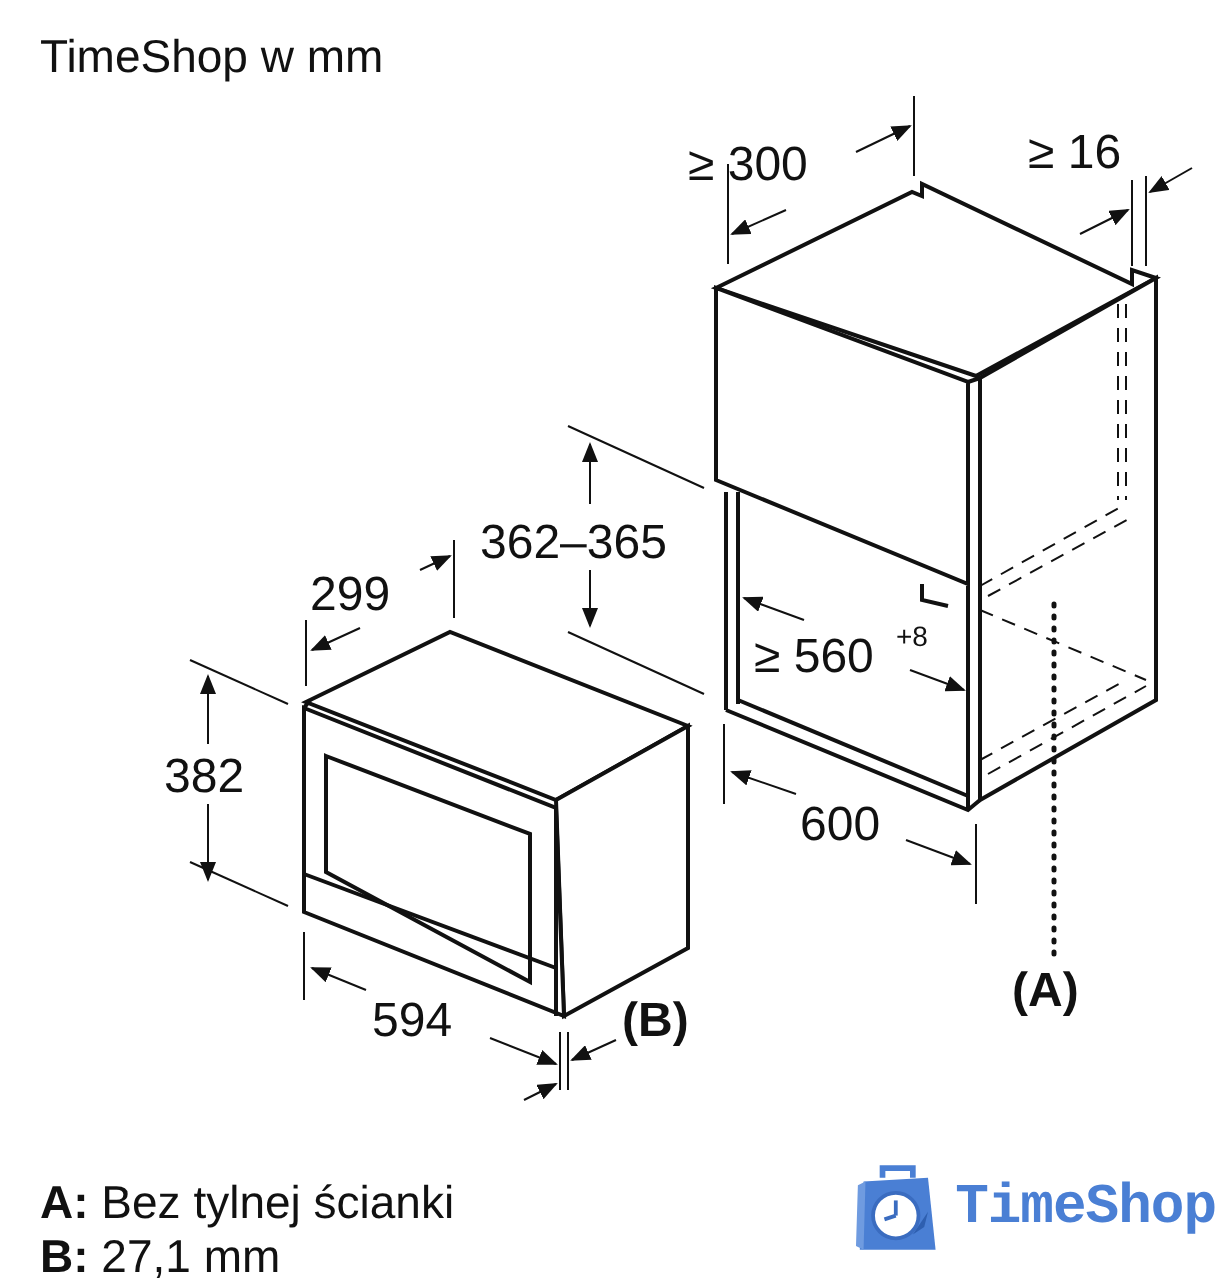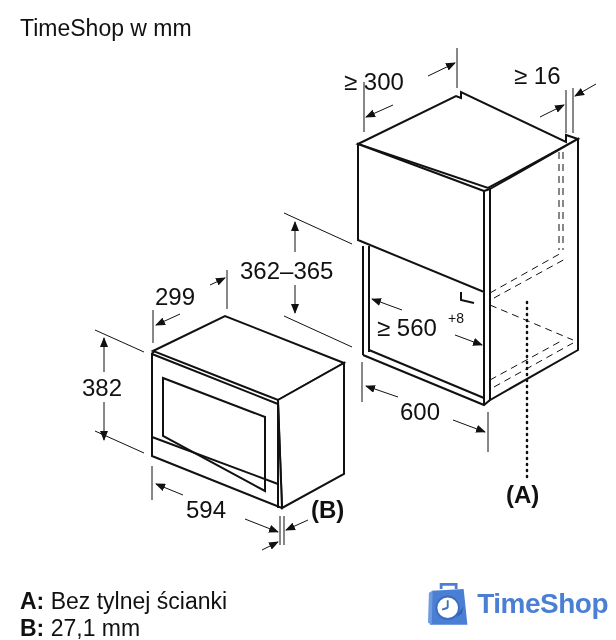--- a/index.html
+++ b/index.html
@@ -4,21 +4,21 @@
 <style>
   html, body { margin:0; padding:0; background:#ffffff; }
   body { width:616px; height:640px; position:relative; overflow:hidden; font-family:"Liberation Sans", sans-serif; color:#111; }
   .title { position:absolute; left:20px; top:15px; font-size:23px; color:#111; }
   svg.diagram { position:absolute; left:0; top:0; }
   .dim { font-family:"Liberation Sans", sans-serif; font-size:24px; fill:#111; }
   .dim-sup { font-family:"Liberation Sans", sans-serif; font-size:14px; fill:#111; }
   .lbl-bold { font-family:"Liberation Sans", sans-serif; font-size:24px; font-weight:bold; fill:#111; }
   .legend { position:absolute; left:20px; top:565px; font-size:23px; line-height:27px;margin-top:23px; }
   .legend .key { font-weight:bold; }
-  .logo { position:absolute; left:428px; top:576px; width:180px; height:56px; display:flex; align-items:center; }
+  .logo { position:absolute; left:428px; top:576px; width:180px; height:56px; display:flex; align-items:center;font-family:Liberation Mono, monospace; }
   .logo-text { font-size:28px; font-weight:bold; color:#4a7fd4; margin-left:6px; letter-spacing:-0.5px; }
 </style>
 </head>
 <body>
 
 <div class="title">TimeShop w mm</div>
 
 <svg class="diagram" width="616" height="640" viewBox="0 0 616 640" xmlns="http://www.w3.org/2000/svg">
   <defs>
     <marker id="ah" markerWidth="10" markerHeight="8" refX="9" refY="4" orient="auto" markerUnits="userSpaceOnUse">

